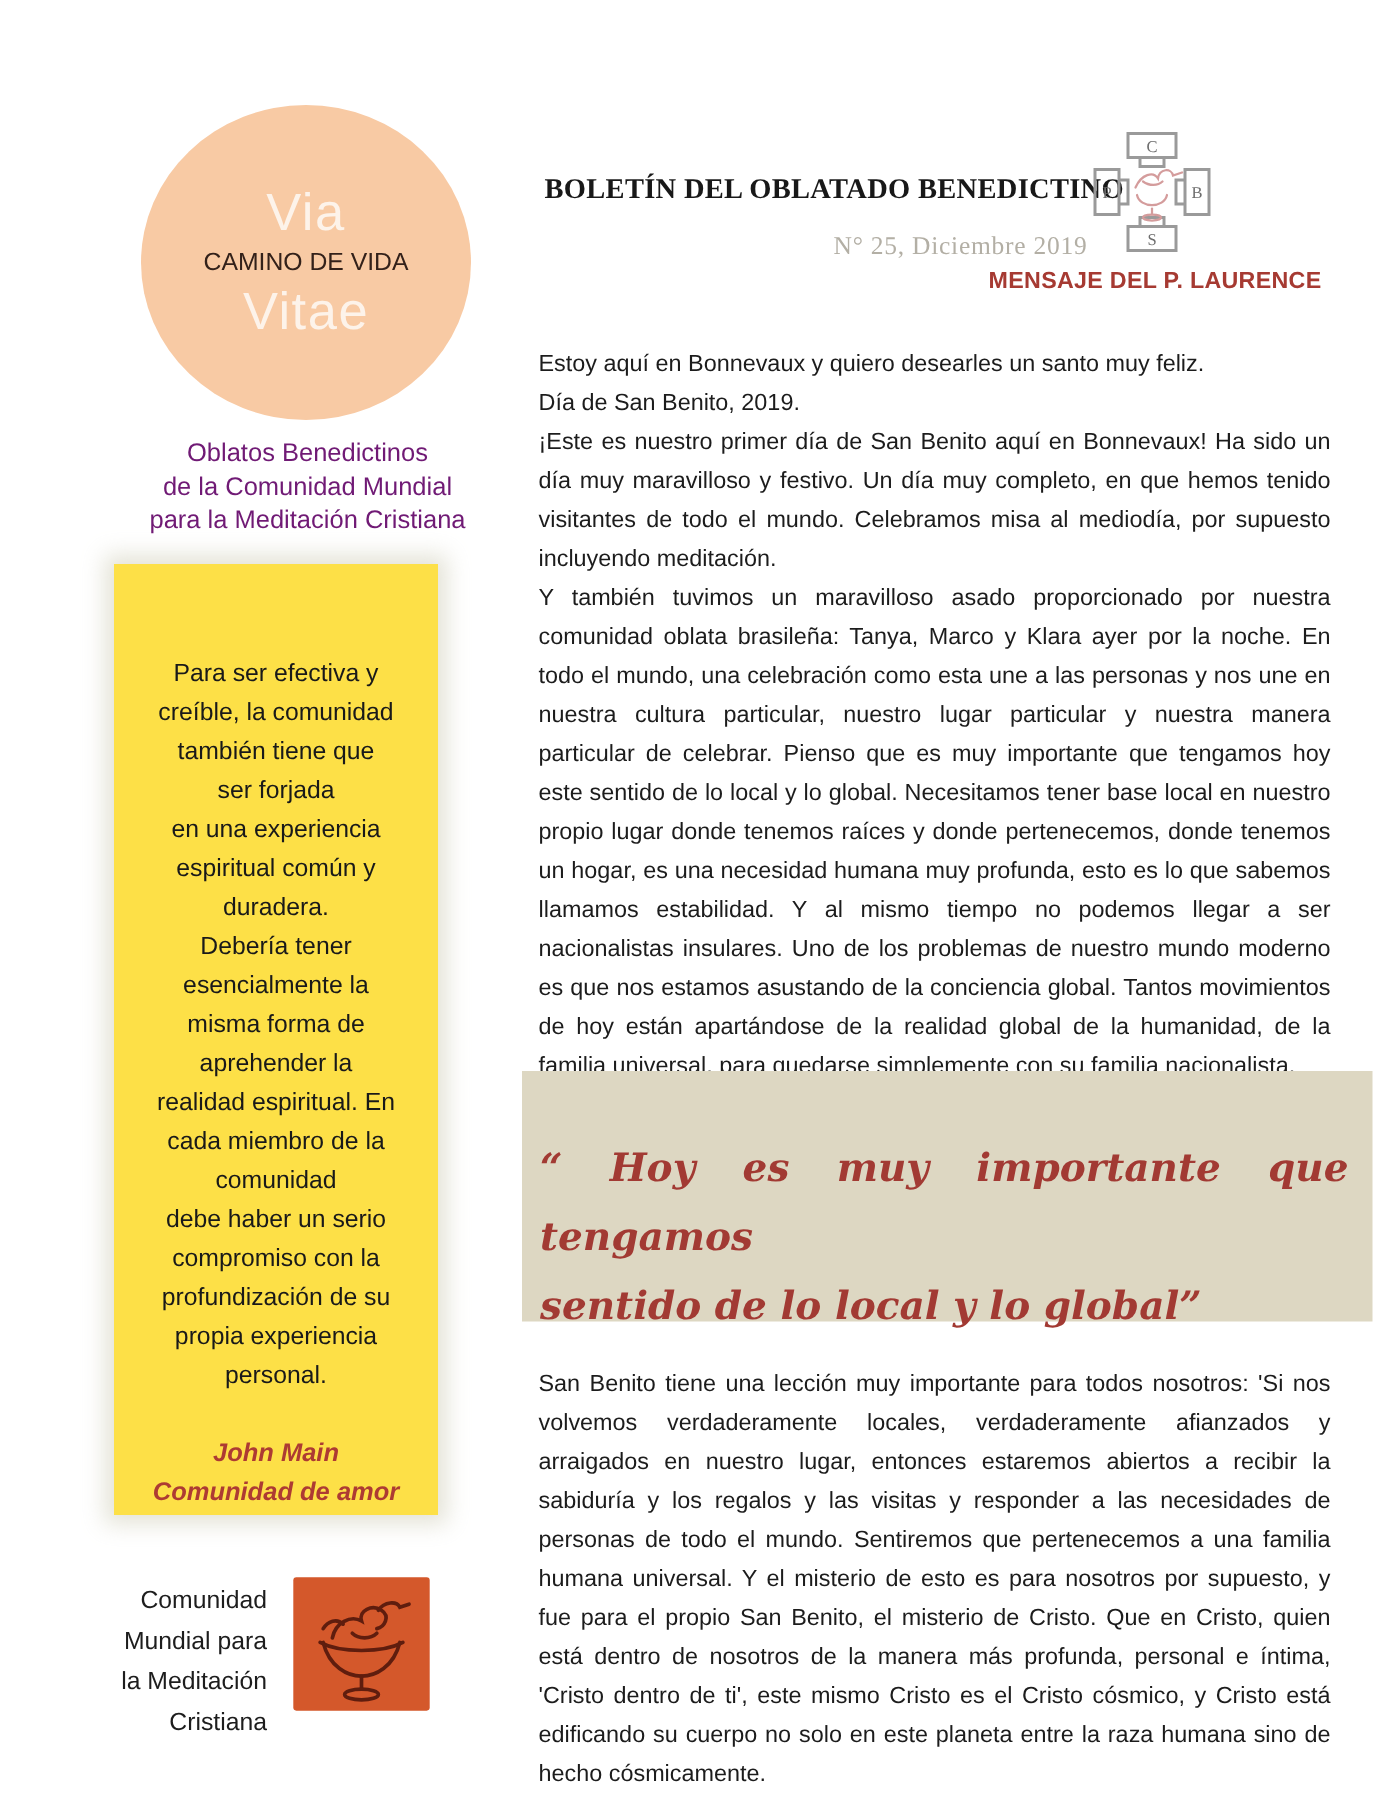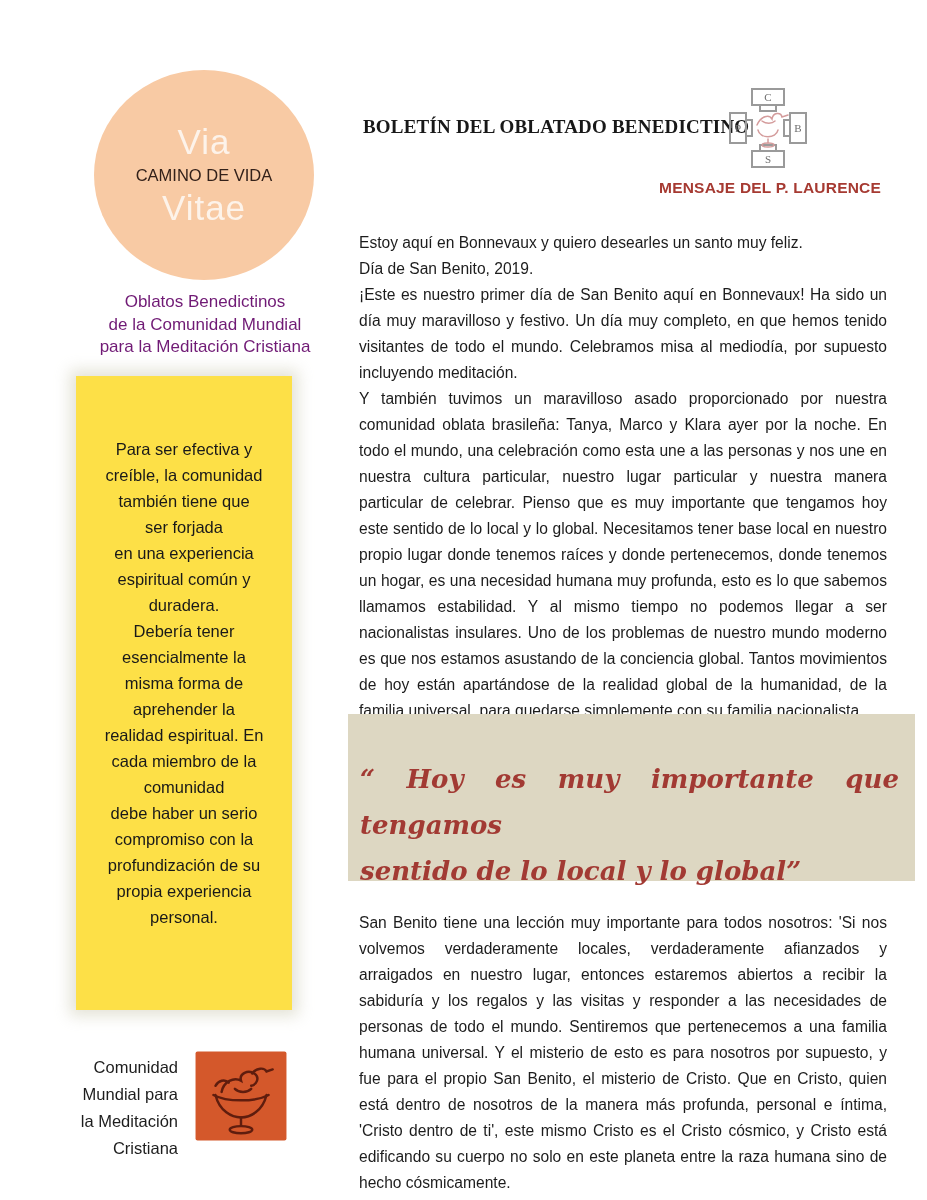--- a/index.html
+++ b/index.html
@@ -97,20 +97,22 @@
 misma forma de
 aprehender la
 realidad espiritual. En
 cada miembro de la
 comunidad
 debe haber un serio
 compromiso con la
 profundización de su
 propia experiencia
 personal.</div>
+      <div class="attribution">John Main
+Comunidad de amor</div>
     </div>
 
     <div class="side-footer-text">Comunidad
 Mundial para
 la Meditación
 Cristiana</div>
 
     <svg class="wccm-logo" viewBox="0 0 92 90" aria-hidden="true">
       <rect x="1.5" y="1.5" width="89" height="87" rx="2" fill="#d4582b"></rect>
       <g stroke="#5f1d0e" stroke-width="2.4" fill="none" stroke-linecap="round">
@@ -123,20 +125,21 @@
         <path d="M34,32 C30,28 24,30 21,35"></path>
         <path d="M40,38 C44,42 52,42 56,38"></path>
       </g>
     </svg>
   </aside>
 
   <main>
 
     <header class="header-text">
       <h1 class="page-title">BOLETÍN DEL OBLATADO BENEDICTINO</h1>
+      <div class="issue">N° 25, Diciembre 2019</div>
     </header>
 
     <svg class="cross-logo" viewBox="0 0 82 84" aria-hidden="true">
       <g fill="none" stroke="#9a9a9a" stroke-width="2">
         <rect x="25" y="3" width="32" height="16"></rect>
         <path d="M33,19 v6 h16 v-6"></path>
         <rect x="3" y="27" width="16" height="30"></rect>
         <path d="M19,34 h6 v16 h-6"></path>
         <rect x="63" y="27" width="16" height="30"></rect>
         <path d="M63,34 h-6 v16 h6"></path>

